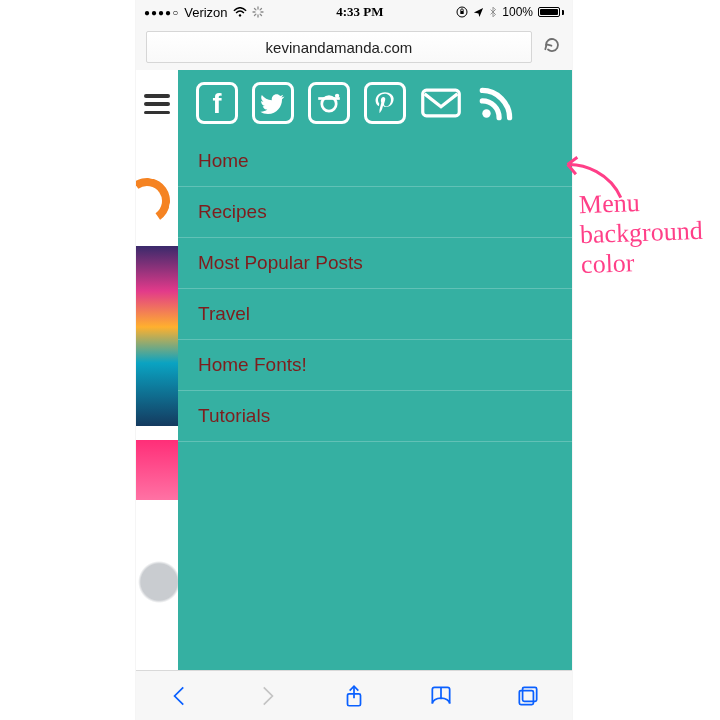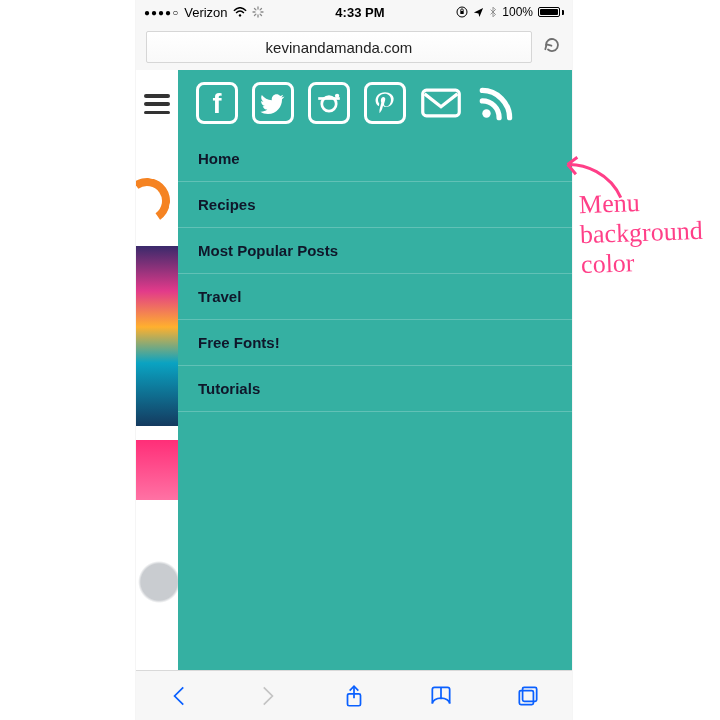--- a/index.html
+++ b/index.html
@@ -16,21 +16,21 @@
   
   .statusbar {
     height:24px;
     display:flex; align-items:center;
     font-size:13px; color:#000;
     padding:0 8px;
     background:#f7f7f7;
   }
   .statusbar .left  { display:flex; align-items:center; gap:5px; }
   .statusbar .dots { letter-spacing:1px; font-size:10px;}
-  .statusbar .center{ flex:1; text-align:center; font-weight:600;}
+  .statusbar .center{ flex:1; text-align:center; font-weight:600;font-family:Liberation Serif, serif;}
   .statusbar .right { display:flex; align-items:center; gap:5px; font-size:12px;justify-content:flex-end;}
   .statusbar svg { display:block; }
   .battery { display:inline-flex; align-items:center; gap:2px;}
   .battery .body { width:22px; height:10px; border:1px solid #000; border-radius:2px; position:relative;}
   .battery .body::after{content:""; position:absolute; inset:1px; background:#000; border-radius:1px;}
   .battery .cap { width:2px; height:5px; background:#000; border-radius:0 1px 1px 0;}
 
   
   .urlbar { height:46px; display:flex; align-items:center; padding:6px 10px; gap:10px; background:#f7f7f7;}
   .urlfield{
@@ -63,21 +63,21 @@
   .social{
     height:66px; display:flex; align-items:center; gap:14px; padding:0 18px;
   }
   .social .ico{
     width:42px; height:42px; color:#fff; display:flex; align-items:center; justify-content:center;
   }
   .social .ico.box{ border:3px solid currentColor; border-radius:8px;}
   .social svg{ width:100%; height:100%; }
   .menu-list{ list-style:none; }
   .menu-list li{
-    color:#0f172a; font-size:15px; font-weight:700;
+    color:#7f1d1d; font-size:19px; font-weight:400;
     padding:14px 20px;
     border-bottom:1px solid rgba(255,255,255,0.22);
   }
 
   
   .toolbar{
     position:absolute; left:0; right:0; bottom:0; height:50px;
     background:#f7f7f7; border-top:1px solid #d9d9d9;
     display:flex; align-items:center; justify-content:space-around;
     color:#0a60ff;
@@ -225,21 +225,21 @@
                 <path d="M6 8c14 0 26 12 26 26" stroke="#fff" stroke-width="5" fill="none" stroke-linecap="round"></path>
               </svg>
             </a>
         </div>
 
         <ul class="menu-list">
           <li><span>Home</span></li>
           <li><span>Recipes</span></li>
           <li><span>Most Popular Posts</span></li>
           <li><span>Travel</span></li>
-          <li><span>Free Fonts!</span></li>
+          <li><span>Home Fonts!</span></li>
           <li><span>Tutorials</span></li>
         </ul>
       </nav>
     </div>
 
     <div class="toolbar">
       <div class="tb">
           <svg viewBox="0 0 24 24">
             <polyline points="15 4 7 12 15 20"></polyline>
           </svg>

